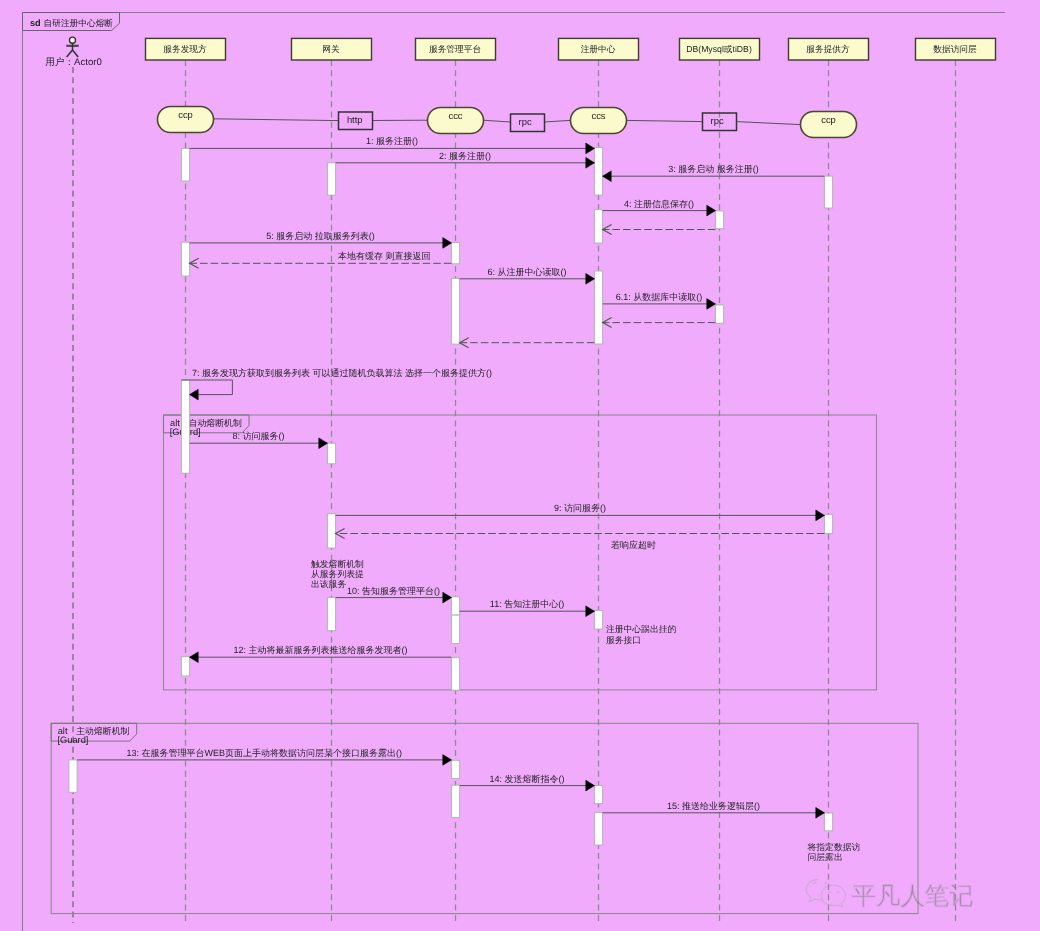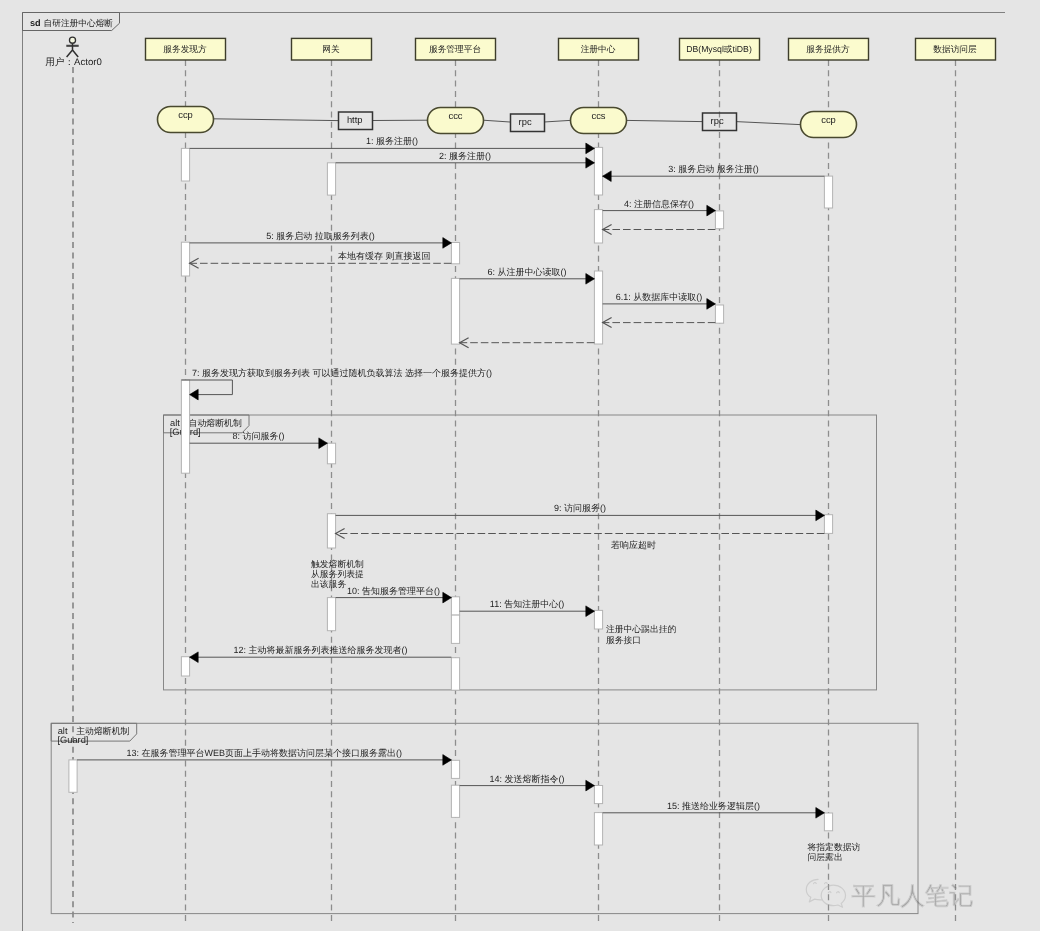--- a/index.html
+++ b/index.html
@@ -1,19 +1,19 @@
 <!DOCTYPE html>
 <html><head>
 <meta charset="utf-8">
 <title>UML Sequence Diagram</title>
 <style>
   html,body{margin:0;padding:0;background:#ffffff;}
   body{width:1040px;height:931px;overflow:hidden;
        font-family:"Liberation Sans",sans-serif;}
-  #canvas{position:relative;width:1040px;height:931px;background:#e5e5e5;}
+  #canvas{position:relative;width:1040px;height:931px;background:#f0abfc;}
   svg{position:absolute;left:0;top:0;display:block;}
   text{font-family:"Liberation Sans",sans-serif;fill:#222;}
   svg,text{-webkit-font-smoothing:antialiased;text-rendering:geometricPrecision;}
 </style>
 </head>
 <body>
 
 <div id="canvas">
   <svg id="diagram" width="1040" height="931" viewBox="0 0 1040 931" xmlns="http://www.w3.org/2000/svg">
       <path d="M22.5 12.5 H1005" stroke="#808080" fill="none" stroke-width="1"></path>

